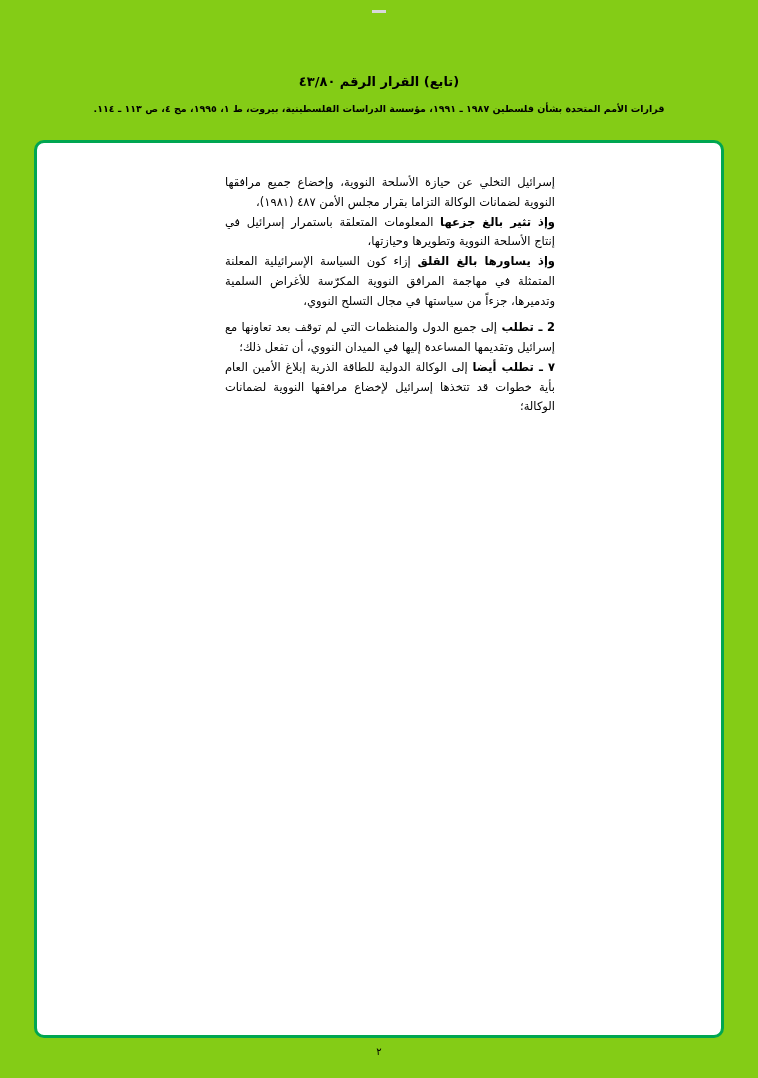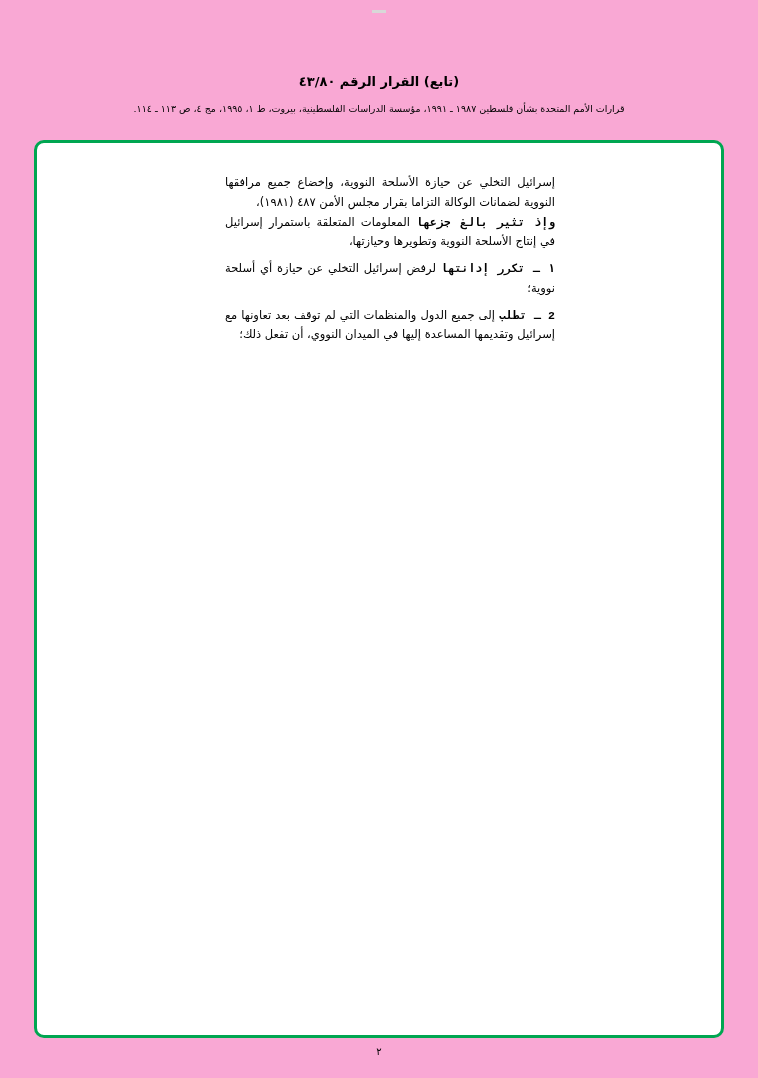--- a/index.html
+++ b/index.html
@@ -11,21 +11,21 @@
     width: 758px;
     height: 1078px;
     position: relative;
     font-family: "DejaVu Sans", sans-serif;
     color: #000000;
     overflow: hidden;
   }
   .page {
     position: absolute;
     inset: 0;
-    background: #f9a8d4;
+    background: #84cc16;
   }
   .top-mark {
     position: absolute;
     top: 10px;
     left: 50%;
     transform: translateX(-50%);
     width: 14px;
     height: 3px;
     background: #d8d8d8;
   }
@@ -40,21 +40,21 @@
     letter-spacing: 0px;
     direction: rtl;
   }
   .doc-subtitle {
     position: absolute;
     top: 103px;
     left: 0;
     right: 0;
     text-align: center;
     font-size: 9.5px;
-    font-weight: normal;
+    font-weight: bold;
     direction: rtl;
   }
   .frame {
     position: absolute;
     top: 140px;
     left: 34px;
     width: 690px;
     height: 898px;
     border: 3px solid #00a651;
     border-radius: 10px;
@@ -74,21 +74,20 @@
     font-size: 11.5px;
     line-height: 1.72;
     margin: 0 0 0 0;
     text-align: justify;
   }
   .para.spaced {
     margin-top: 7px;
   }
   .para b {
     font-weight: bold;
-    font-family: Liberation Mono, monospace;
   }
   .page-number {
     position: absolute;
     top: 1046px;
     left: 0;
     right: 0;
     text-align: center;
     font-size: 10px;
     direction: rtl;
   }
@@ -104,29 +103,30 @@
   <div class="doc-subtitle">قرارات الأمم المتحدة بشأن فلسطين ١٩٨٧ ـ ١٩٩١، مؤسسة الدراسات الفلسطينية، بيروت، ط ١، ١٩٩٥، مج ٤، ص ١١٣ ـ ١١٤.</div>
 
   <div class="frame">
     <div class="content">
 
       <p class="para"><b></b><span>إسرائيل التخلي عن حيازة الأسلحة النووية، وإخضاع جميع مرافقها النووية لضمانات الوكالة التزاما بقرار مجلس الأمن ٤٨٧ (١٩٨١)،</span></p>
 
       <p class="para"><b>وإذ تثير بالغ جزعها</b><span> المعلومات المتعلقة باستمرار إسرائيل في إنتاج الأسلحة النووية وتطويرها وحيازتها،</span></p>
 
 
+      <p class="para"><b>وإذ يساورها بالغ القلق</b><span> إزاء كون السياسة الإسرائيلية المعلنة المتمثلة في مهاجمة المرافق النووية المكرّسة للأغراض السلمية وتدميرها، جزءاً من سياستها في مجال التسلح النووي،</span></p>
 
-      <p class="para spaced"><b>١ ـ تكرر إدانتها</b><span> لرفض إسرائيل التخلي عن حيازة أي أسلحة نووية؛</span></p>
 
 
 
 
       <p class="para spaced"><b>2 ـ تطلب</b><span> إلى جميع الدول والمنظمات التي لم توقف بعد تعاونها مع إسرائيل وتقديمها المساعدة إليها في الميدان النووي، أن تفعل ذلك؛</span></p>
 
 
+      <p class="para"><b>٧ ـ تطلب أيضا</b><span> إلى الوكالة الدولية للطاقة الذرية إبلاغ الأمين العام بأية خطوات قد تتخذها إسرائيل لإخضاع مرافقها النووية لضمانات الوكالة؛</span></p>
 
 
     </div>
   </div>
 
   <div class="page-number">٢</div>
 
 </div>
 
 </body></html>

